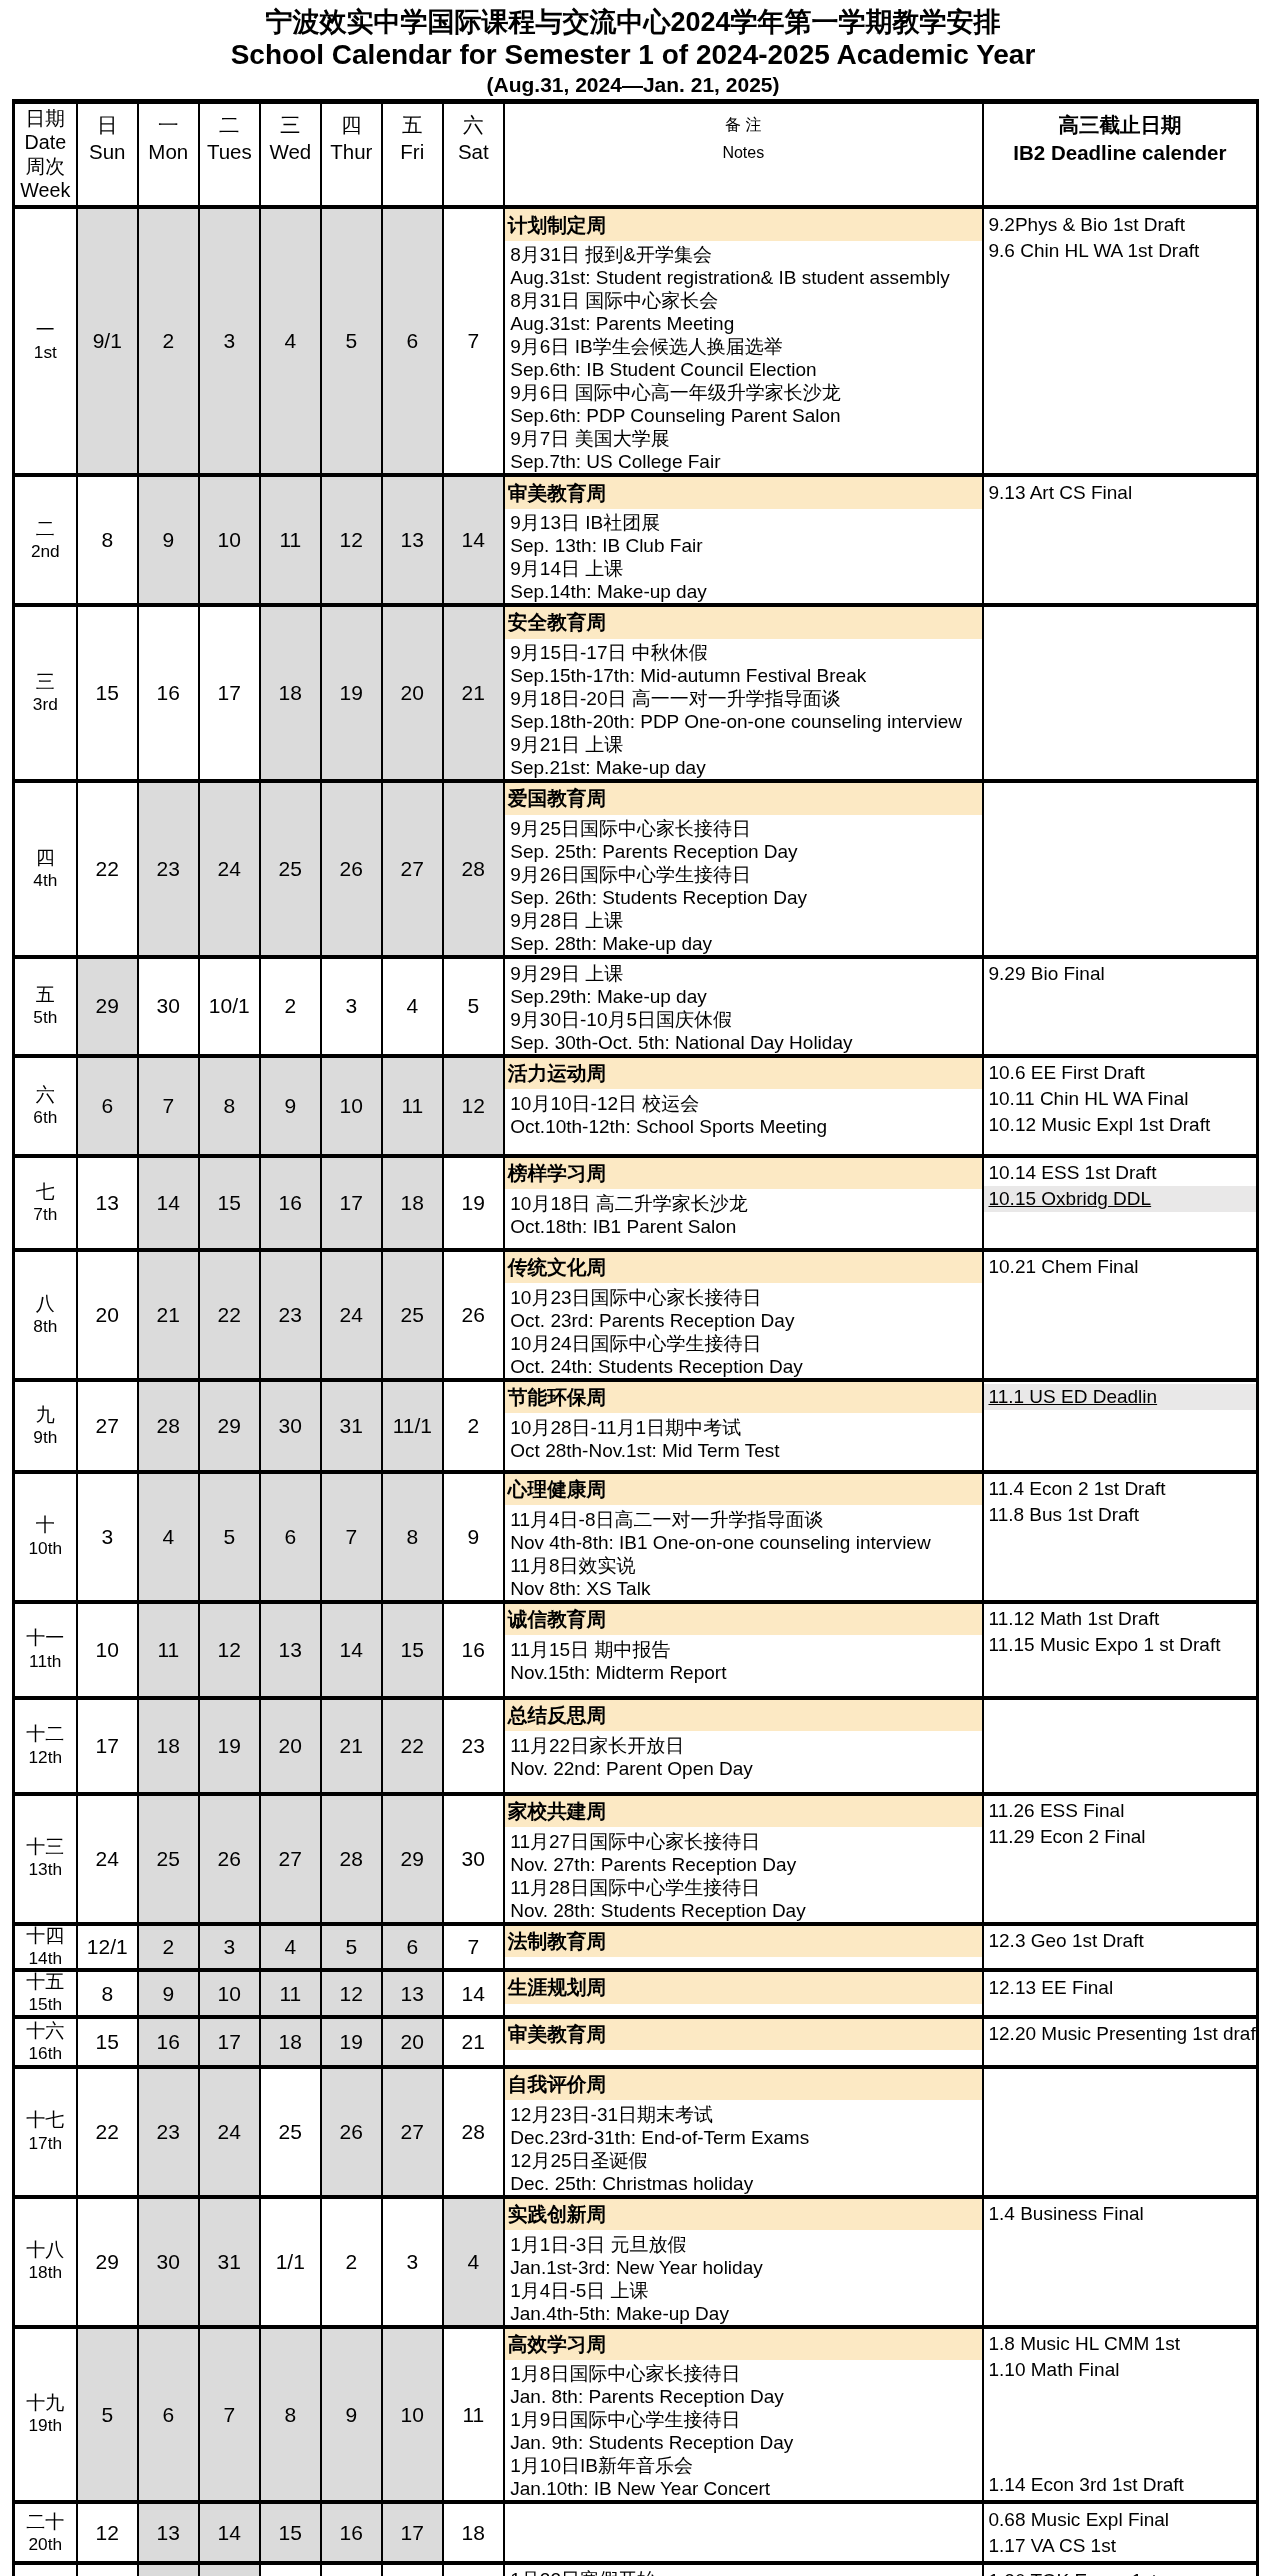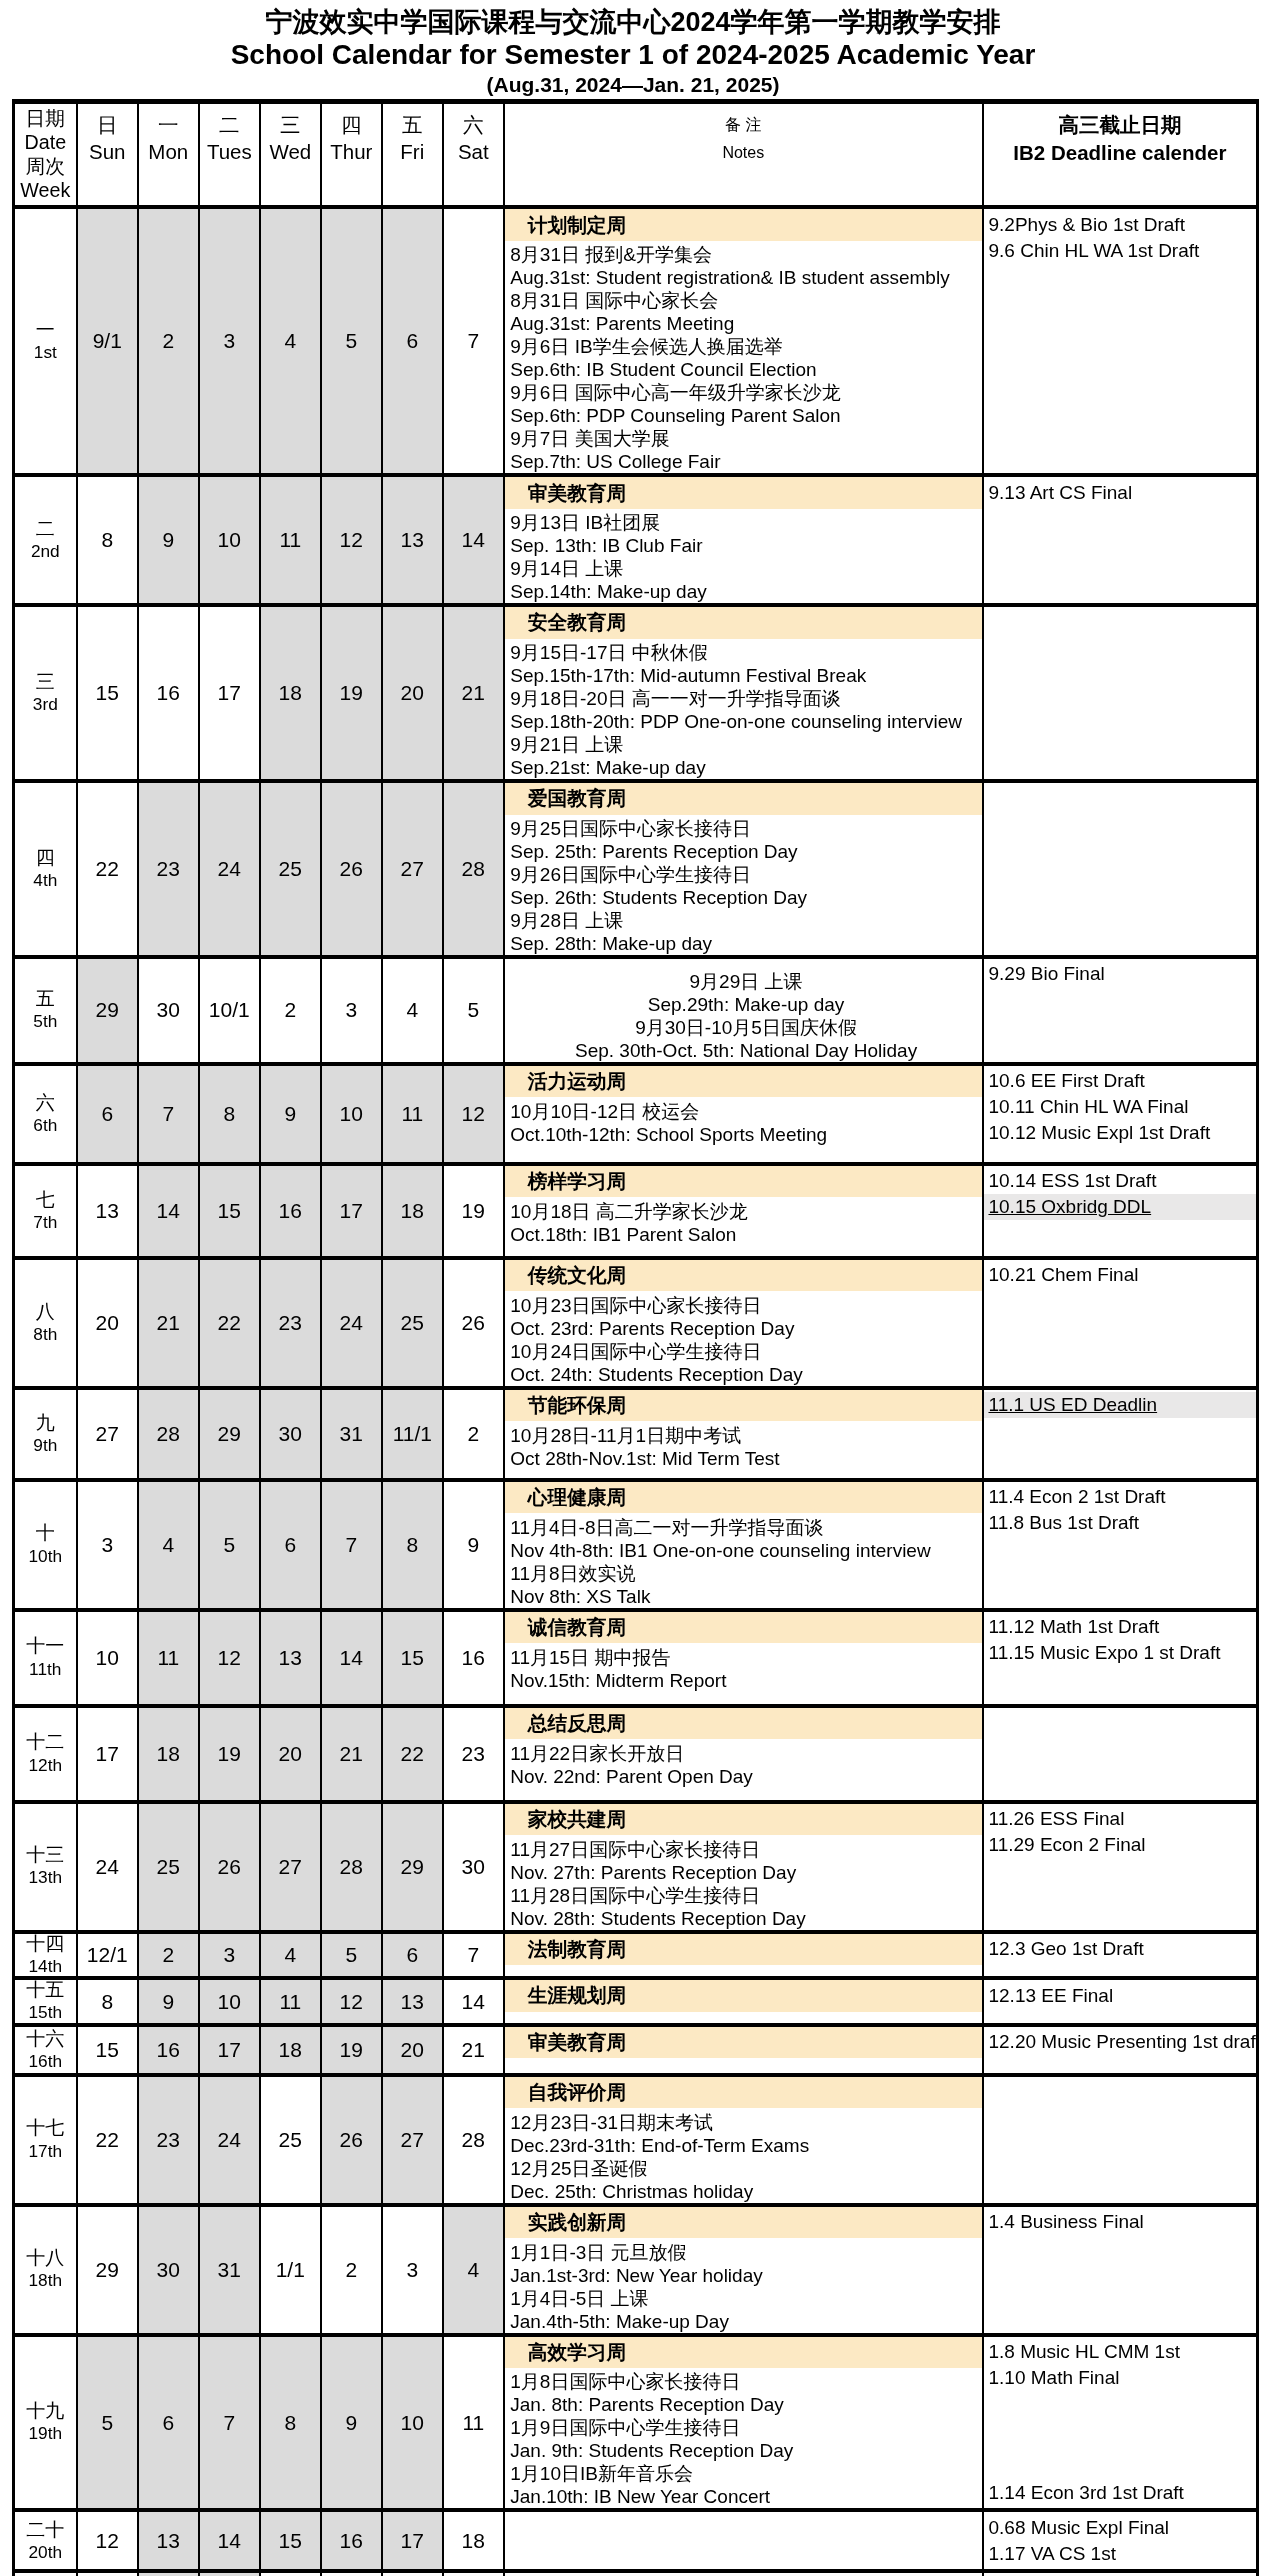--- a/index.html
+++ b/index.html
@@ -65,23 +65,23 @@
   #weeks .week-row:nth-child(19){min-height:168px}
   #weeks .week-row:nth-child(20){min-height:44px}
   #weeks .week-row:nth-child(21){min-height:47px}
   .label-cell{display:flex;flex-direction:column;align-items:center;justify-content:center;
     text-align:center;gap:1.6px;}
   .label-zh{font-size:19px;line-height:20.5px;}
   .label-en{font-size:17.3px;line-height:20.5px;}
   .day-cell{display:flex;align-items:center;justify-content:center;font-size:21px;}
   .day-cell.shaded{background:var(--shade-bg);}
   .notes-cell{display:flex;flex-direction:column;}
-  .notes-cell.no-theme{padding-top:11px;text-align:center;}
+  .notes-cell.no-theme{padding-top:3px;}
   .theme-bar{flex:0 0 31.5px;background:var(--theme-bg);display:flex;align-items:center;
-    padding-left:23px;font-weight:bold;font-size:19.7px;margin-bottom:2.4px;}
+    padding-left:3px;font-weight:bold;font-size:19.7px;margin-bottom:2.4px;}
   .note-line{font-size:19px;line-height:23px;padding-left:5.5px;white-space:nowrap;}
   .dl-cell{display:flex;flex-direction:column;padding-top:2.4px;padding-bottom:2.4px;}
   .dl{font-size:19px;line-height:26px;padding:0 4.7px;white-space:nowrap;}
   .dl.hl{background:var(--hl-bg);text-decoration:underline;}
   .dl.bottom{margin-top:auto;}
 </style>
 </head>
 <body>
 
 <div class="titles">

